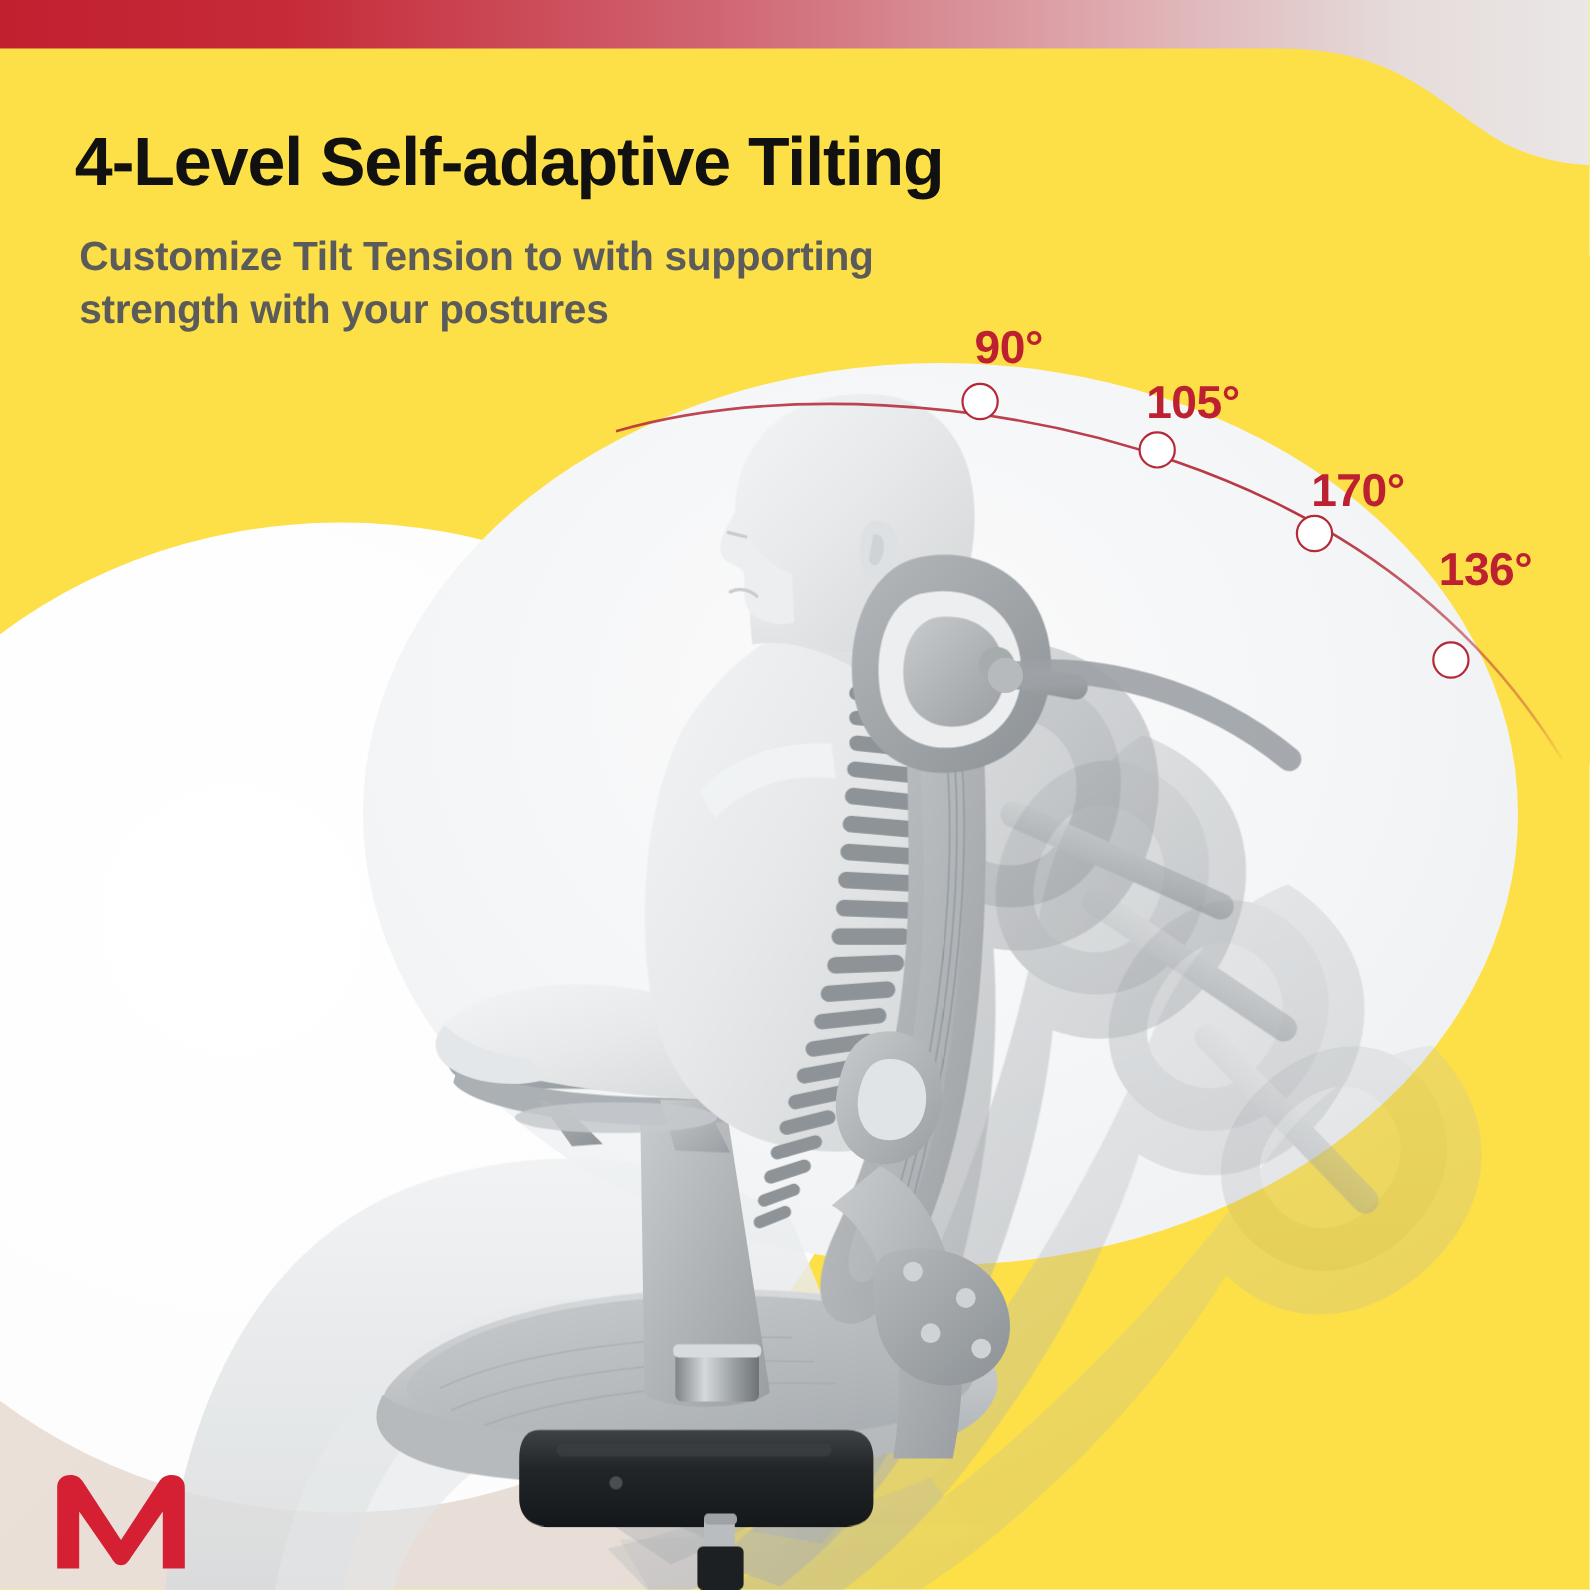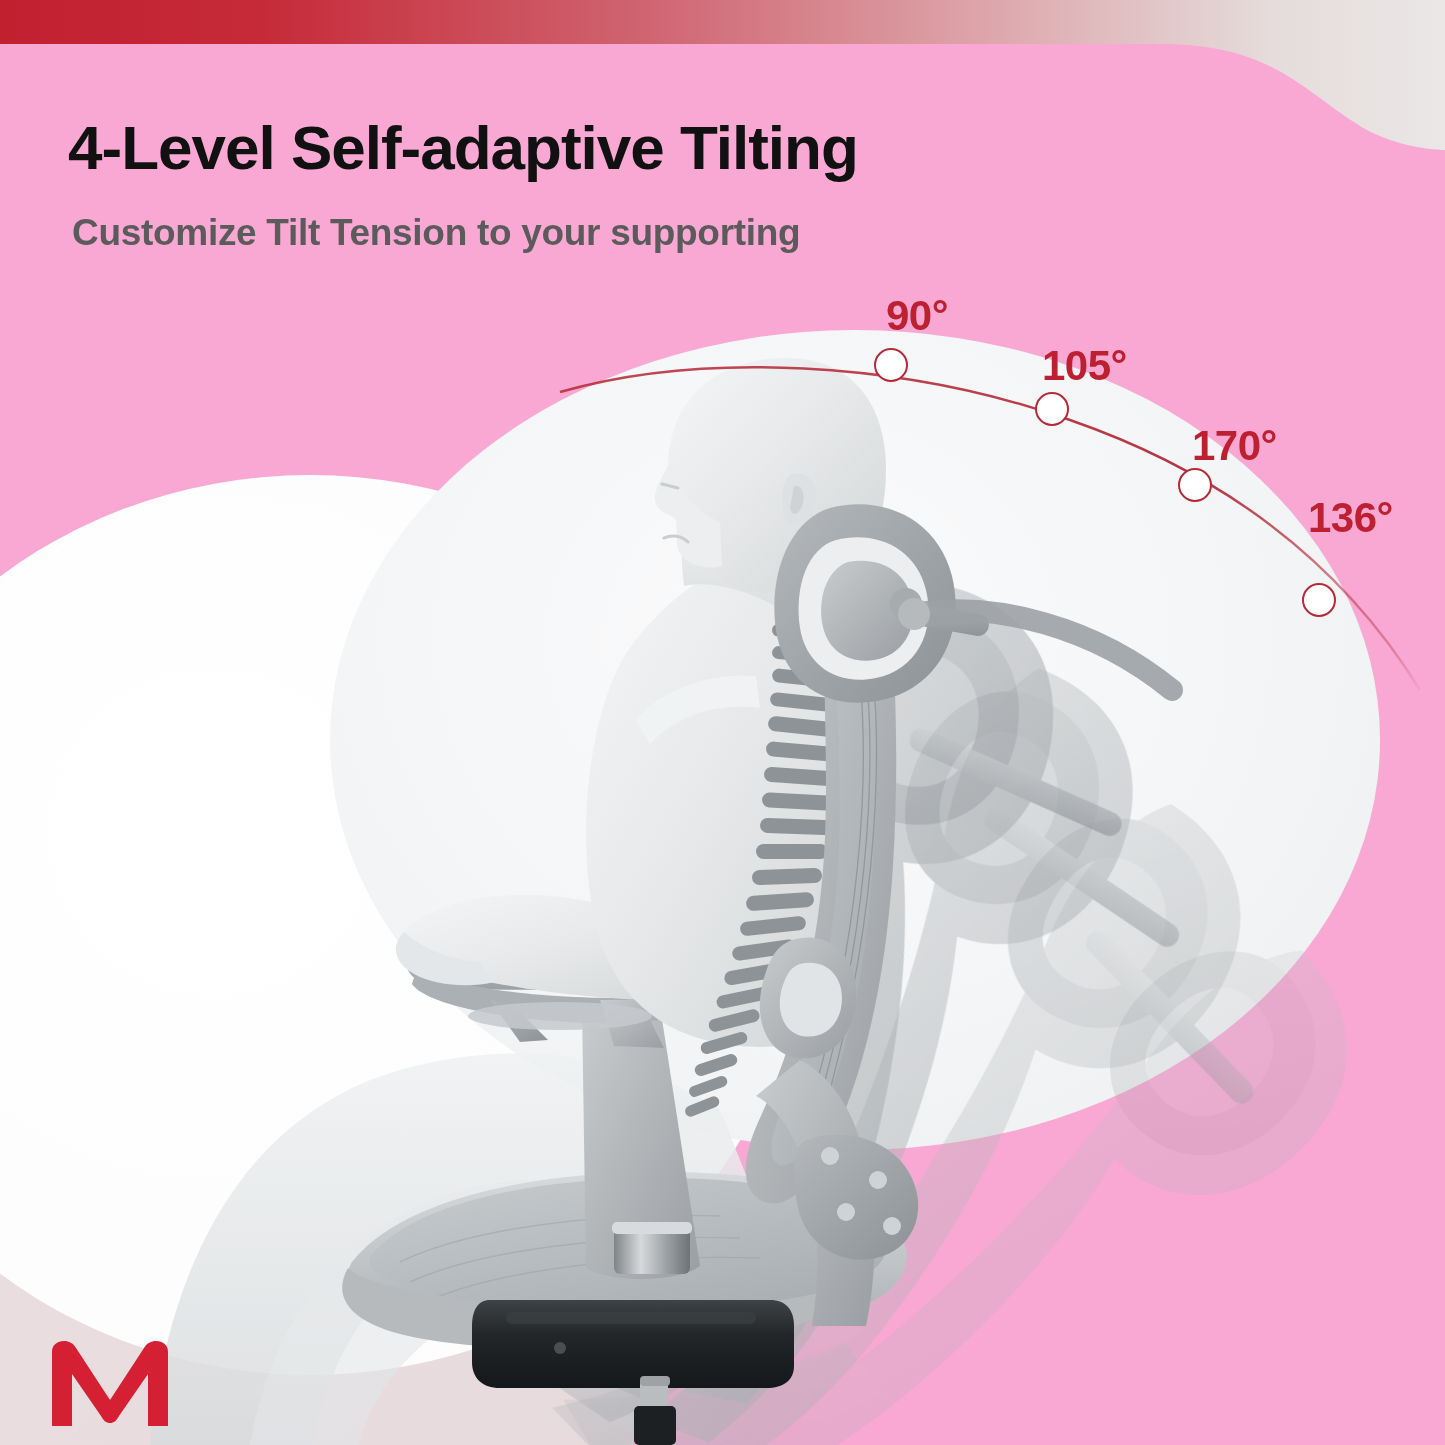--- a/index.html
+++ b/index.html
@@ -2,21 +2,21 @@
 <html><head>
 <meta charset="utf-8">
 <style>
   html,body{margin:0;padding:0;}
   body{
     width:1445px;height:1445px;overflow:hidden;
     font-family:"Liberation Sans", sans-serif;
     background:#ffffff;
     position:relative;
   }
-  #stage{position:absolute;inset:0;width:1445px;height:1445px;overflow:hidden;background:#f9a8d4;}
+  #stage{position:absolute;inset:0;width:1445px;height:1445px;overflow:hidden;background:#fde047;}
 
   
   .bg-wash{position:absolute;inset:0;}
 
   .corner-wash{
     position:absolute;left:-320px;bottom:-260px;width:1000px;height:900px;
     background:linear-gradient(135deg,#efe7e7 0%,#e9e0e0 40%,#e4dcdd 100%);
     border-radius:50%;
     opacity:.95;
   }
@@ -83,21 +83,22 @@
         <stop offset="0.55" stop-color="#b42a38" stop-opacity="0.95"></stop>
         <stop offset="0.92" stop-color="#b42a38" stop-opacity="0.35"></stop>
         <stop offset="1" stop-color="#b42a38" stop-opacity="0.05"></stop>
       </linearGradient>
     </defs>
     <path d="M0,0 H1445 V150 C1445,150 1400,150 1360,126 C1300,88 1270,44 1160,44 H0 Z" fill="url(#bandgrad)"></path>
   </svg>
 
   <div class="headline">4-Level Self-adaptive Tilting</div>
   <div class="subline">
-    <span>Customize Tilt Tension to your supporting</span>
+    <span>Customize Tilt Tension to with supporting</span>
+    <span>strength with your postures</span>
   </div>
 
   <svg class="product" viewBox="0 0 1445 1445">
     <defs>
       <linearGradient id="skin" x1="0" y1="0" x2="1" y2="1">
         <stop offset="0" stop-color="#f4f5f6"></stop>
         <stop offset="0.45" stop-color="#e7e9ea"></stop>
         <stop offset="1" stop-color="#d2d5d7"></stop>
       </linearGradient>
       <linearGradient id="skin2" x1="0" y1="0" x2="0" y2="1">

